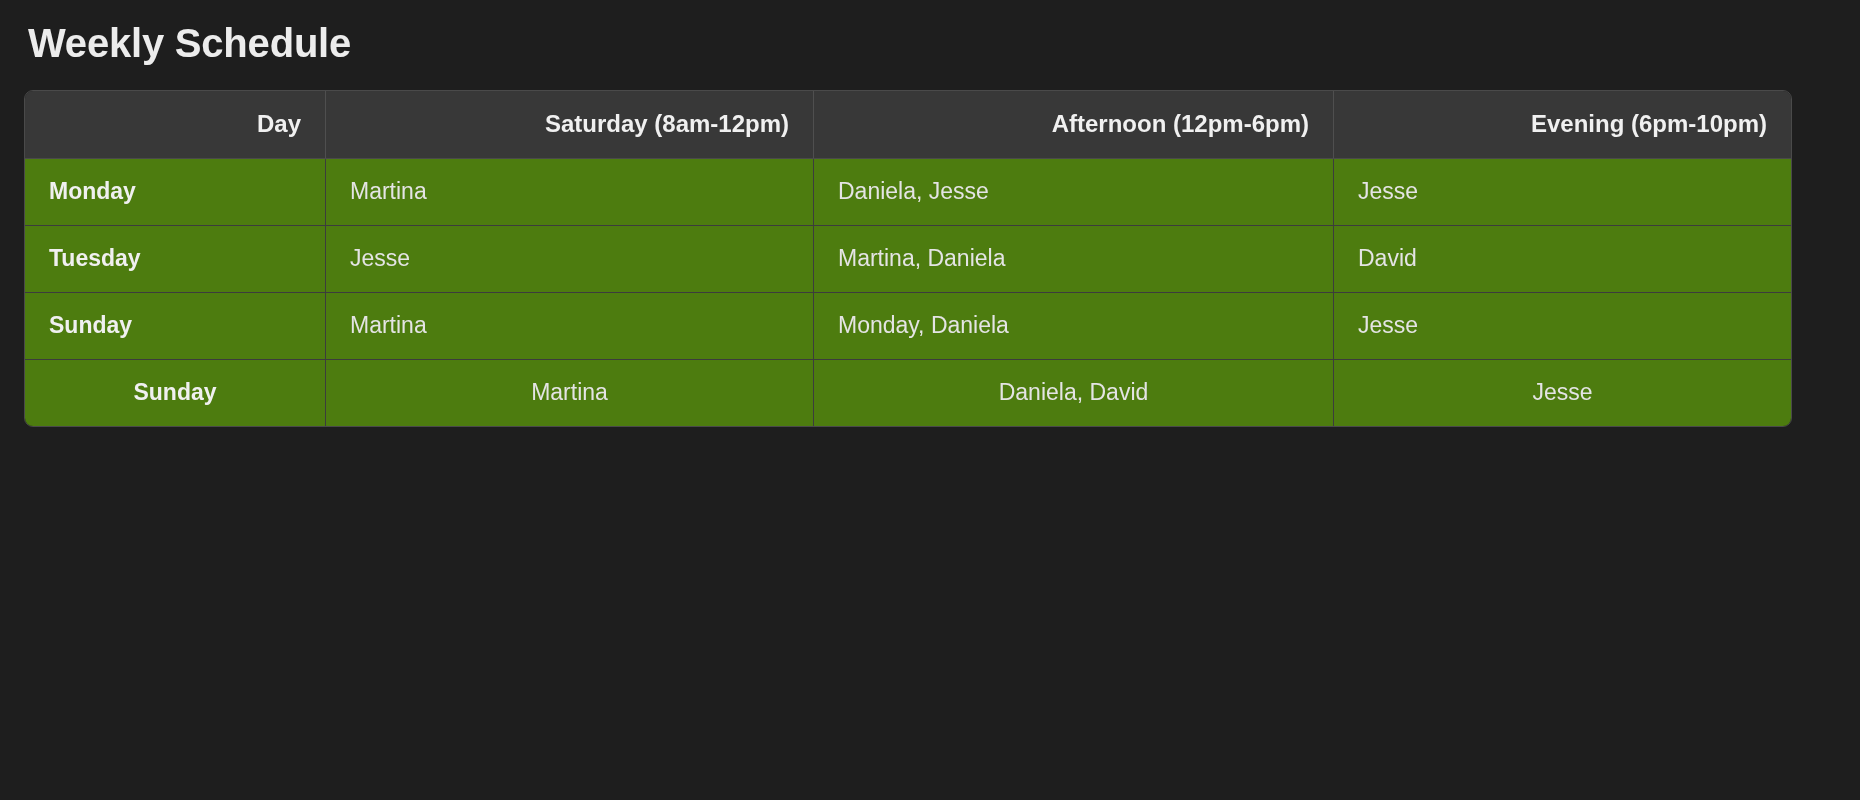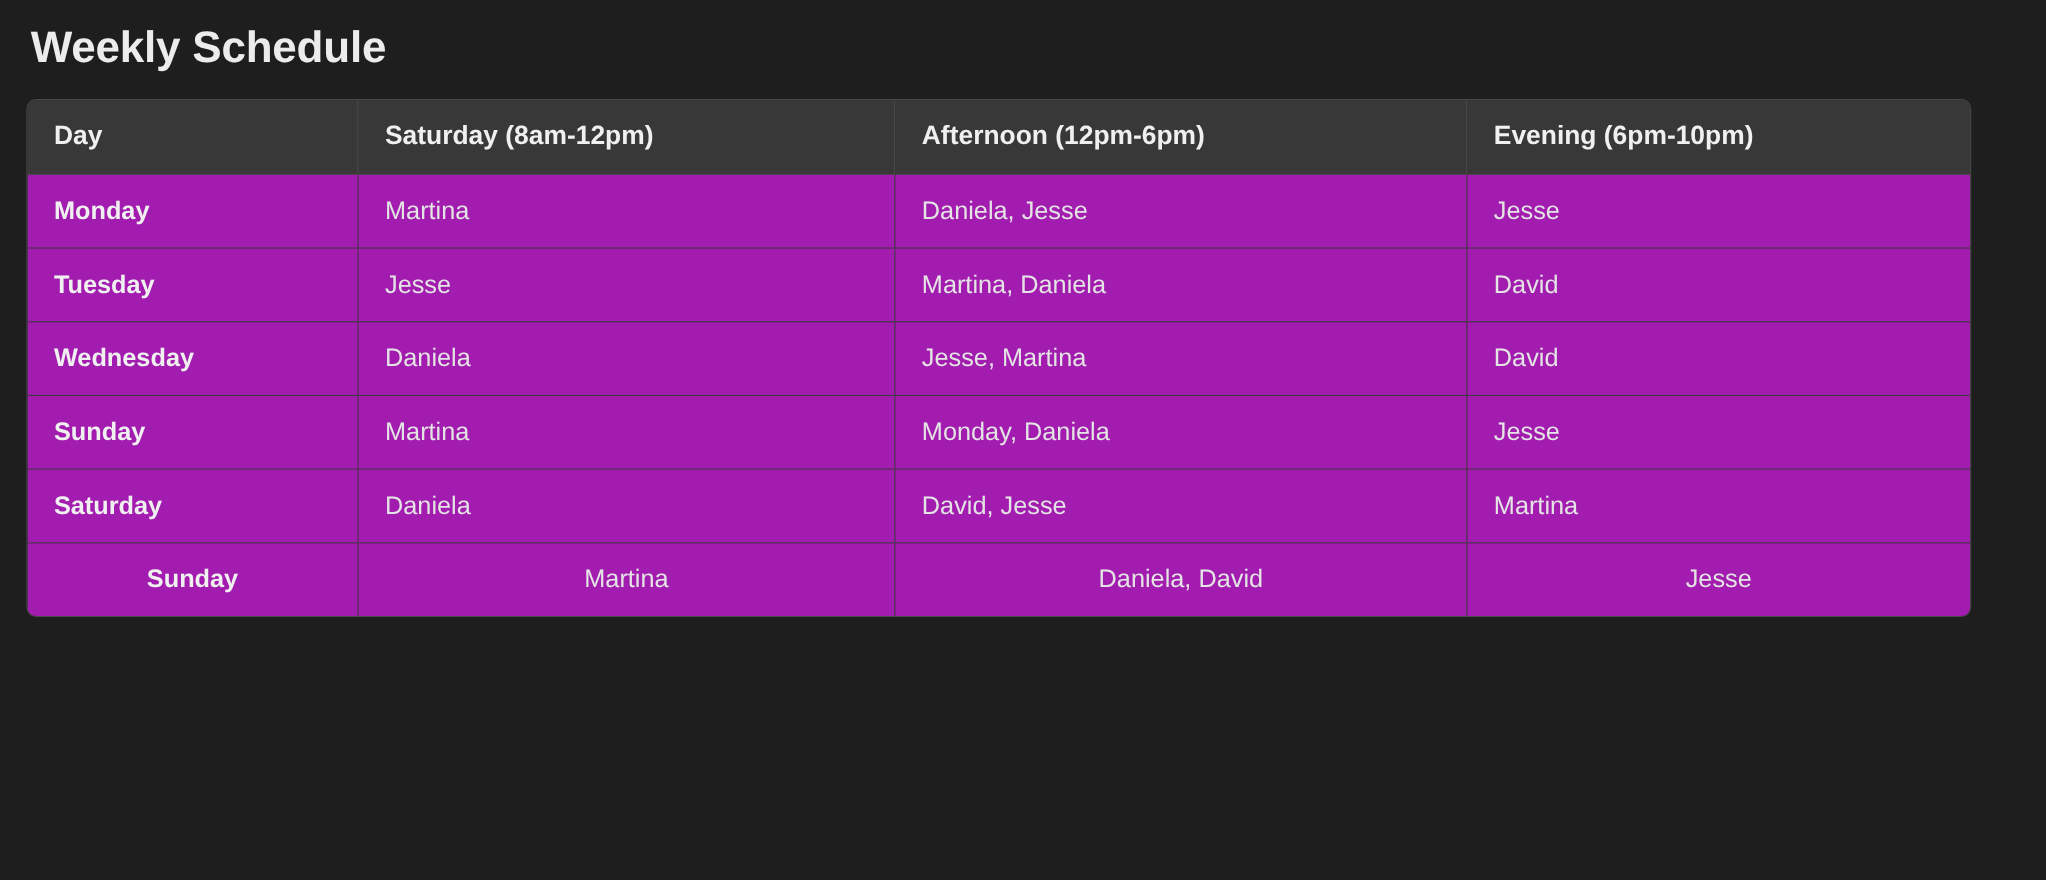--- a/index.html
+++ b/index.html
@@ -51,33 +51,33 @@
 
   table.schedule col.col-day      { width: 301px; }
   table.schedule col.col-morning  { width: 488px; }
   table.schedule col.col-afternoon{ width: 520px; }
   table.schedule col.col-evening  { width: 457px; }
 
   table.schedule thead th {
     background: #383838;
     color: #f0f0f0;
     font-weight: bold;
-    text-align: left;
+    text-align: right;
     padding: 19px 24px 20px 24px;
     border-bottom: 1px solid #4a4a4a;
     border-right: 1px solid #4f4f4f;
     white-space: nowrap;
     font-size: 24px;
   }
   table.schedule thead th:last-child {
     border-right: none;
   }
 
   table.schedule tbody td {
-    background: #a21caf;
+    background: #4d7c0f;
     color: #e4e4e4;
     text-align: left;
     padding: 19px 24px 20px 24px;
     border-bottom: 1px solid #3c3c3c;
     border-right: 1px solid #3c3c3c;
     white-space: nowrap;
     font-weight: normal;
     font-size: 23px;
   }
   table.schedule tbody td:last-child {
@@ -122,36 +122,24 @@
           <td>Daniela, Jesse</td>
           <td>Jesse</td>
         </tr>
         <tr>
           <td class="day-cell">Tuesday</td>
           <td>Jesse</td>
           <td>Martina, Daniela</td>
           <td>David</td>
         </tr>
         <tr>
-          <td class="day-cell">Wednesday</td>
-          <td>Daniela</td>
-          <td>Jesse, Martina</td>
-          <td>David</td>
-        </tr>
-        <tr>
           <td class="day-cell">Sunday</td>
           <td>Martina</td>
           <td>Monday, Daniela</td>
           <td>Jesse</td>
-        </tr>
-        <tr>
-          <td class="day-cell">Saturday</td>
-          <td>Daniela</td>
-          <td>David, Jesse</td>
-          <td>Martina</td>
         </tr>
         <tr>
           <td class="day-cell">Sunday</td>
           <td>Martina</td>
           <td>Daniela, David</td>
           <td>Jesse</td>
         </tr>
       </tbody>
     </table>
   </div>

